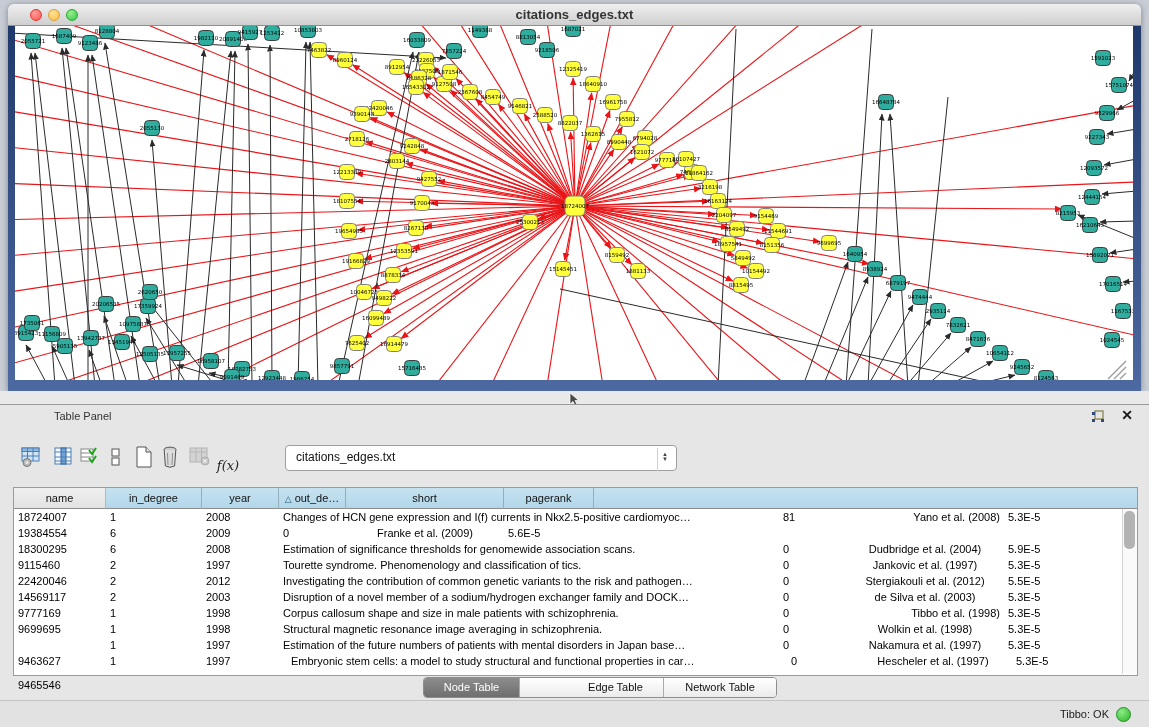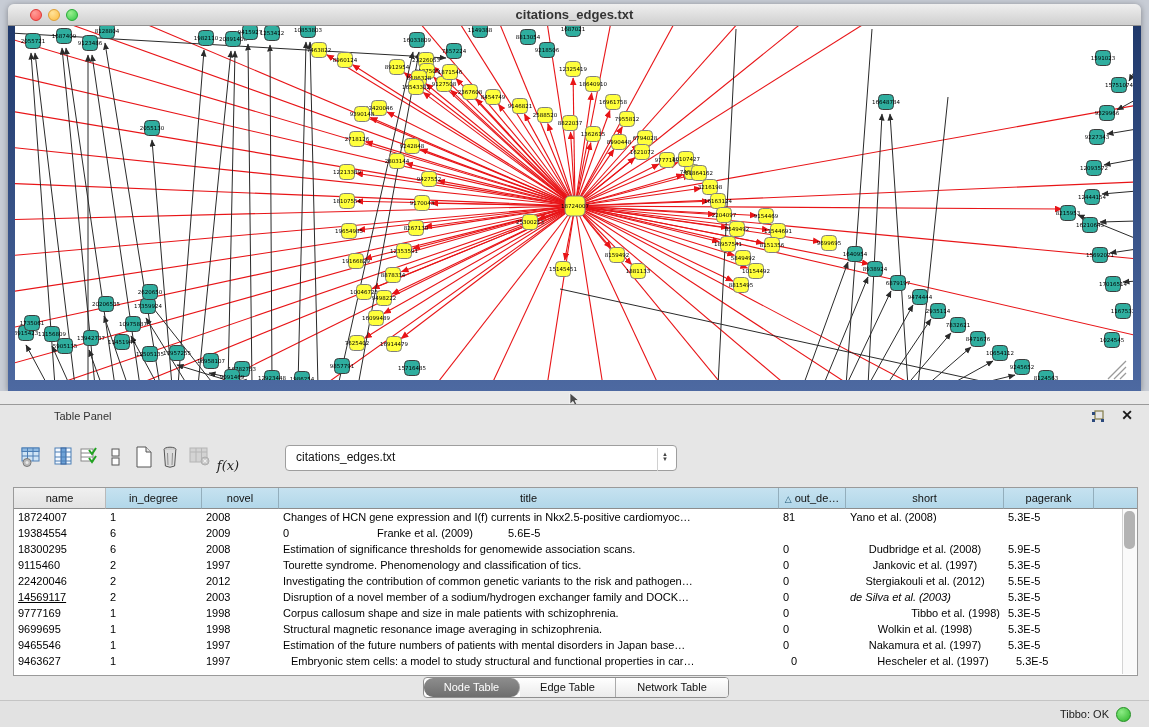--- a/index.html
+++ b/index.html
@@ -818,52 +818,51 @@
       <div id="table-selector">
         <span id="selector-value">citations_edges.txt</span>
         <div id="selector-stepper">▲<br>▼</div>
       </div>
     </div>
 
     <div id="table-wrap">
       <div id="thead">
           <div class="hcell gray" style="width: 92px; flex: 0 0 92px;">name</div>
           <div class="hcell" style="width: 96px; flex: 0 0 96px;">in_degree</div>
-          <div class="hcell" style="width: 77px; flex: 0 0 77px;">novel</div>
-          <div class="hcell" style="width: 500px; flex: 0 0 500px;">title</div>
+          <div class="hcell" style="width: 77px; flex: 0 0 77px;">year</div>
           <div class="hcell" style="width: 67px; flex: 0 0 67px;"><span class="sortmark">△</span>out_de…</div>
           <div class="hcell" style="width: 158px; flex: 0 0 158px;">short</div>
           <div class="hcell" style="width: 90px; flex: 0 0 90px;">pagerank</div>
           <div class="hcell hfill"></div>
         </div>
       <div id="tbody">
           <div class="trow">
             <div class="tcell" style="width: 92px; flex: 0 0 92px;">18724007</div>
             <div class="tcell" style="width: 96px; flex: 0 0 96px;">1</div>
             <div class="tcell" style="width: 77px; flex: 0 0 77px;">2008</div>
             <div class="tcell" style="width: 500px; flex: 0 0 500px;">Changes of HCN gene expression and I(f) currents in Nkx2.5-positive cardiomyoc…</div>
             <div class="tcell" style="width: 67px; flex: 0 0 67px;">81</div>
-            <div class="tcell" style="width: 158px; flex: 0 0 158px; text-align: left;">Yano et al. (2008)</div>
+            <div class="tcell" style="width: 158px; flex: 0 0 158px; text-align: right;">Yano et al. (2008)</div>
             <div class="tcell" style="width: 90px; flex: 0 0 90px;">5.3E-5</div>
           </div>
           <div class="trow">
             <div class="tcell" style="width: 92px; flex: 0 0 92px;">19384554</div>
             <div class="tcell" style="width: 96px; flex: 0 0 96px;">6</div>
             <div class="tcell" style="width: 77px; flex: 0 0 77px;">2009</div>
             <div class="tcell" style="width: 67px; flex: 0 0 67px;">0</div>
             <div class="tcell" style="width: 158px; flex: 0 0 158px; text-align: center;">Franke et al. (2009)</div>
             <div class="tcell" style="width: 90px; flex: 0 0 90px;">5.6E-5</div>
           </div>
           <div class="trow">
             <div class="tcell" style="width: 92px; flex: 0 0 92px;">18300295</div>
             <div class="tcell" style="width: 96px; flex: 0 0 96px;">6</div>
             <div class="tcell" style="width: 77px; flex: 0 0 77px;">2008</div>
             <div class="tcell" style="width: 500px; flex: 0 0 500px;">Estimation of significance thresholds for genomewide association scans.</div>
             <div class="tcell" style="width: 67px; flex: 0 0 67px;">0</div>
-            <div class="tcell" style="width: 158px; flex: 0 0 158px; text-align: center;">Dudbridge et al. (2008)</div>
+            <div class="tcell" style="width: 158px; flex: 0 0 158px; text-align: center;">Dudbridge et al. (2004)</div>
             <div class="tcell" style="width: 90px; flex: 0 0 90px;">5.9E-5</div>
           </div>
           <div class="trow">
             <div class="tcell" style="width: 92px; flex: 0 0 92px;">9115460</div>
             <div class="tcell" style="width: 96px; flex: 0 0 96px;">2</div>
             <div class="tcell" style="width: 77px; flex: 0 0 77px;">1997</div>
             <div class="tcell" style="width: 500px; flex: 0 0 500px;">Tourette syndrome. Phenomenology and classification of tics.</div>
             <div class="tcell" style="width: 67px; flex: 0 0 67px;">0</div>
             <div class="tcell" style="width: 158px; flex: 0 0 158px; text-align: center;">Jankovic et al. (1997)</div>
             <div class="tcell" style="width: 90px; flex: 0 0 90px;">5.3E-5</div>
@@ -871,26 +870,26 @@
           <div class="trow">
             <div class="tcell" style="width: 92px; flex: 0 0 92px;">22420046</div>
             <div class="tcell" style="width: 96px; flex: 0 0 96px;">2</div>
             <div class="tcell" style="width: 77px; flex: 0 0 77px;">2012</div>
             <div class="tcell" style="width: 500px; flex: 0 0 500px;">Investigating the contribution of common genetic variants to the risk and pathogen…</div>
             <div class="tcell" style="width: 67px; flex: 0 0 67px;">0</div>
             <div class="tcell" style="width: 158px; flex: 0 0 158px; text-align: center;">Stergiakouli et al. (2012)</div>
             <div class="tcell" style="width: 90px; flex: 0 0 90px;">5.5E-5</div>
           </div>
           <div class="trow">
-            <div class="tcell" style="width: 92px; flex: 0 0 92px; text-decoration: underline;">14569117</div>
+            <div class="tcell" style="width: 92px; flex: 0 0 92px;">14569117</div>
             <div class="tcell" style="width: 96px; flex: 0 0 96px;">2</div>
             <div class="tcell" style="width: 77px; flex: 0 0 77px;">2003</div>
             <div class="tcell" style="width: 500px; flex: 0 0 500px;">Disruption of a novel member of a sodium/hydrogen exchanger family and DOCK…</div>
             <div class="tcell" style="width: 67px; flex: 0 0 67px;">0</div>
-            <div class="tcell" style="width: 158px; flex: 0 0 158px;  font-style: italic;">de Silva et al. (2003)</div>
+            <div class="tcell" style="width: 158px; flex: 0 0 158px; text-align: center;">de Silva et al. (2003)</div>
             <div class="tcell" style="width: 90px; flex: 0 0 90px;">5.3E-5</div>
           </div>
           <div class="trow">
             <div class="tcell" style="width: 92px; flex: 0 0 92px;">9777169</div>
             <div class="tcell" style="width: 96px; flex: 0 0 96px;">1</div>
             <div class="tcell" style="width: 77px; flex: 0 0 77px;">1998</div>
             <div class="tcell" style="width: 500px; flex: 0 0 500px;">Corpus callosum shape and size in male patients with schizophrenia.</div>
             <div class="tcell" style="width: 67px; flex: 0 0 67px;">0</div>
             <div class="tcell" style="width: 158px; flex: 0 0 158px; text-align: right;">Tibbo et al. (1998)</div>
             <div class="tcell" style="width: 90px; flex: 0 0 90px;">5.3E-5</div>
@@ -898,21 +897,21 @@
           <div class="trow">
             <div class="tcell" style="width: 92px; flex: 0 0 92px;">9699695</div>
             <div class="tcell" style="width: 96px; flex: 0 0 96px;">1</div>
             <div class="tcell" style="width: 77px; flex: 0 0 77px;">1998</div>
             <div class="tcell" style="width: 500px; flex: 0 0 500px;">Structural magnetic resonance image averaging in schizophrenia.</div>
             <div class="tcell" style="width: 67px; flex: 0 0 67px;">0</div>
             <div class="tcell" style="width: 158px; flex: 0 0 158px; text-align: center;">Wolkin et al. (1998)</div>
             <div class="tcell" style="width: 90px; flex: 0 0 90px;">5.3E-5</div>
           </div>
           <div class="trow">
-            <div class="tcell" style="width: 92px; flex: 0 0 92px;">9465546</div>
+            <div class="tcell" style="width: 92px; flex: 0 0 92px; margin-top: 40px;">9465546</div>
             <div class="tcell" style="width: 96px; flex: 0 0 96px;">1</div>
             <div class="tcell" style="width: 77px; flex: 0 0 77px;">1997</div>
             <div class="tcell" style="width: 500px; flex: 0 0 500px;">Estimation of the future numbers of patients with mental disorders in Japan base…</div>
             <div class="tcell" style="width: 67px; flex: 0 0 67px;">0</div>
             <div class="tcell" style="width: 158px; flex: 0 0 158px; text-align: center;">Nakamura et al. (1997)</div>
             <div class="tcell" style="width: 90px; flex: 0 0 90px;">5.3E-5</div>
           </div>
           <div class="trow">
             <div class="tcell" style="width: 92px; flex: 0 0 92px;">9463627</div>
             <div class="tcell" style="width: 96px; flex: 0 0 96px;">1</div>
@@ -923,22 +922,22 @@
             <div class="tcell" style="width: 90px; flex: 0 0 90px;">5.3E-5</div>
           </div>
         </div>
       <div id="vscroll">
         <div id="vthumb"></div>
       </div>
     </div>
 
     <div id="tabstrip">
       <div id="seg">
-          <div class="seg-btn sel" style="width: 95px; border-radius: 9px;">Node Table</div>
-          <div class="seg-btn" style="width: 95px;">Edge Table</div>
+          <div class="seg-btn sel" style="width: 95px;">Node Table</div>
+          <div class="seg-btn" style="width: 95px; padding-left: 48px;">Edge Table</div>
           <div class="seg-btn" style="width: 112px;">Network Table</div>
         </div>
     </div>
 
     <div id="statusbar">
       <div id="memory-label">Tibbo: OK</div>
       <div id="memory-dot"></div>
     </div>
   </div>
 

